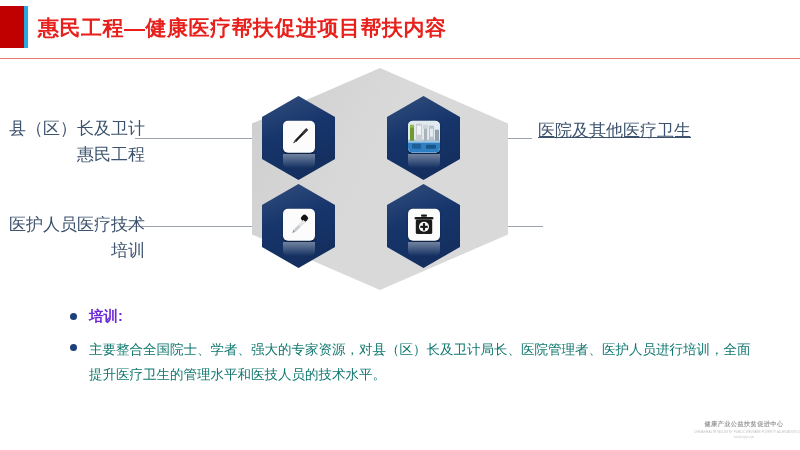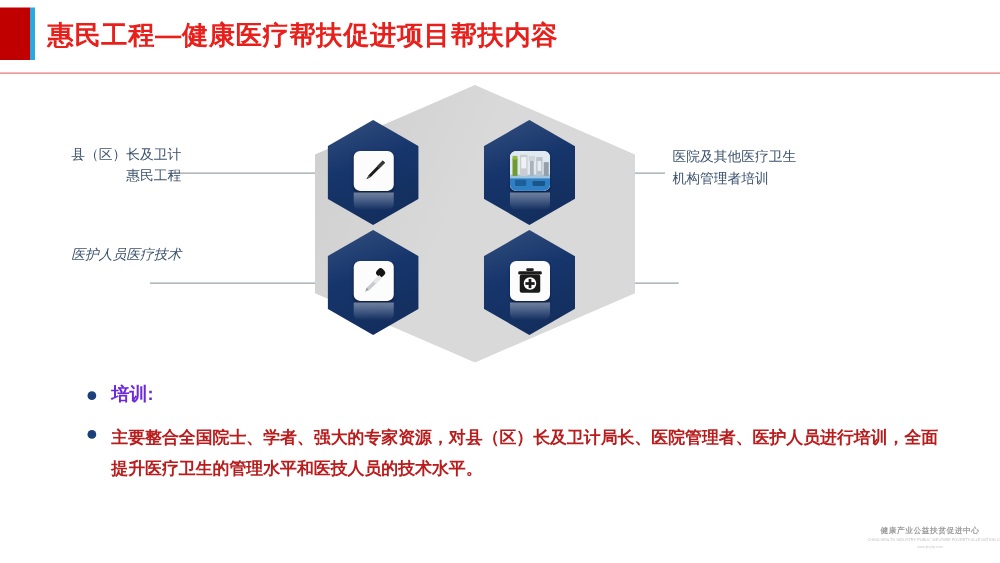--- a/index.html
+++ b/index.html
@@ -63,39 +63,39 @@
 
   
   .conn{position:absolute;height:1px;background:#9aa3ad;}
   .c-tl{left:135px;top:138px;width:135px;}
   .c-bl{left:120px;top:226px;width:150px;}
   .c-tr{left:480px;top:138px;width:52px;}
   .c-br{left:495px;top:226px;width:48px;}
 
   
   .lbl{
-    position:absolute;font-size:11px;line-height:1.55;color:#3c526d;
+    position:absolute;font-size:17px;line-height:1.55;color:#3c526d;
     white-space:nowrap;
   }
   .lbl.l{text-align:right;}
-  .lbl.r{text-align:left;}
+  .lbl.r{text-align:left;text-decoration:underline;}
   .lbl-tl{left:0px;top:116px;width:145px;}
-  .lbl-bl{left:0px;top:196px;width:145px;font-style:italic;}
+  .lbl-bl{left:0px;top:212px;width:145px;}
   .lbl-tr{left:538px;top:118px;}
   .lbl-br{left:548px;top:218px;}
 
   
   .bul-wrap{position:absolute;left:70px;top:306px;width:700px;}
   .bul-row{display:flex;align-items:flex-start;margin-bottom:9px;}
   .bul-dot{
     width:7px;height:7px;border-radius:50%;background:#1d3f7a;
     margin:7px 12px 0 0;flex:0 0 auto;
   }
   .bul-head{font-size:14.5px;font-weight:bold;color:#6d28d9;line-height:1.5;}
-  .bul-body{font-size:13.5px;font-weight:bold;color:#b91c1c;line-height:1.9;max-width:672px;}
+  .bul-body{font-size:13.5px;font-weight:normal;color:#0f766e;line-height:1.9;max-width:672px;}
 
   
   .wm{position:absolute;left:694px;top:420px;width:100px;text-align:center;opacity:.55;}
   .wm-main{font-size:6.2px;color:#4a4a4a;letter-spacing:.4px;white-space:nowrap;font-weight:bold;}
   .wm-sub{font-size:3.1px;color:#8a8a8a;white-space:nowrap;margin-top:1px;}
   .wm-sub2{font-size:2.9px;color:#9a9a9a;white-space:nowrap;margin-top:1px;}
 </style>
 </head>
 <body>
 
@@ -111,25 +111,25 @@
   <div class="conn c-tr"></div>
   <div class="conn c-br"></div>
 
   <div class="lbl l lbl-tl">
     <div>县（区）长及卫计</div>
     <div>惠民工程</div>
   </div>
 
   <div class="lbl l lbl-bl">
     <div>医护人员医疗技术</div>
+    <div>培训</div>
   </div>
 
   <div class="lbl r lbl-tr">
     <div>医院及其他医疗卫生</div>
-    <div>机构管理者培训</div>
   </div>
 
 
   <div class="hex-stage">
 
     <div class="big-hex"></div>
     <div class="big-hex-shade"></div>
 
     <div class="nhex hx-tl">
       <div class="nhex-gloss"></div>

